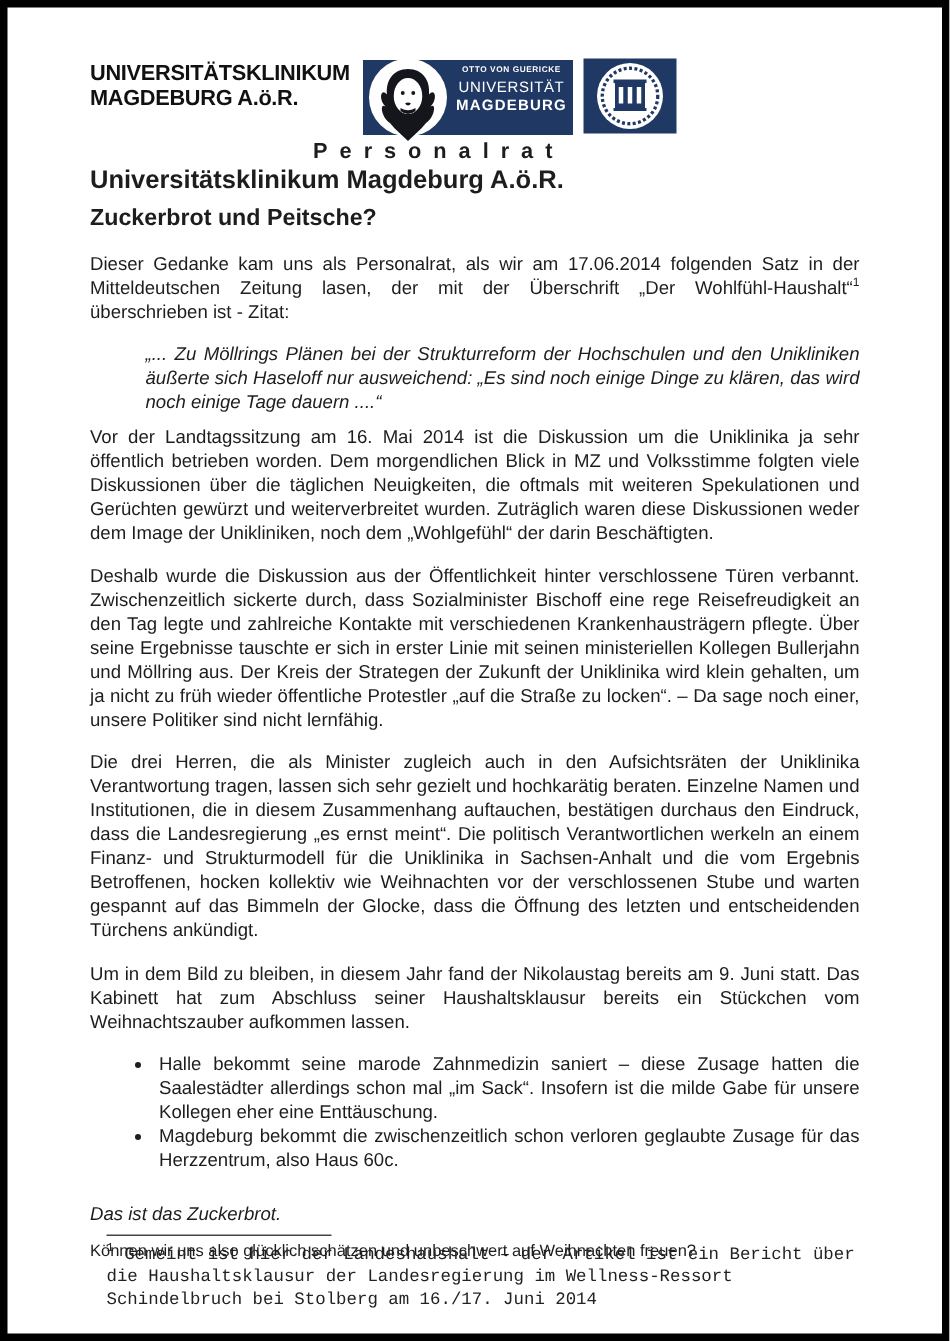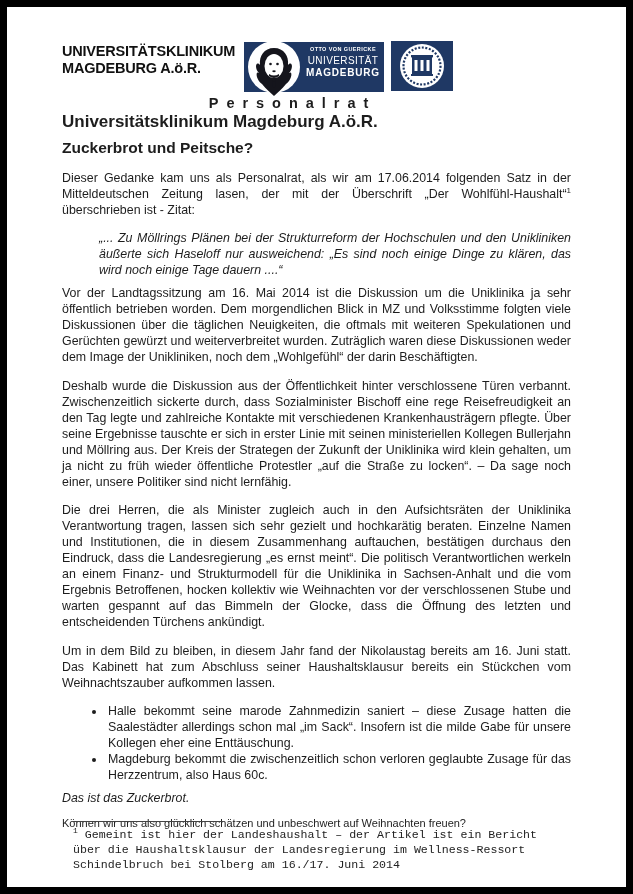--- a/index.html
+++ b/index.html
@@ -1,21 +1,21 @@
 <!DOCTYPE html>
 <html lang="de"><head>
 <meta charset="utf-8">
 <style>
   html,body{margin:0;padding:0;background:#e8e8e8;}
   .page{
     position:relative;
     width:633px;height:894px;
     margin:0 auto;
     background:#ffffff;
-    border:7px solid #000000;
+    border:5px solid #000000;
     box-sizing:border-box;
     font-family:"Liberation Sans",sans-serif;
     color:#1d1d1d;
     overflow:hidden;
   }
   .content{padding:0 55px 0 55px;}
   
   .header-row{
     display:flex;align-items:flex-start;
     margin-top:33px;height:54px;
@@ -64,21 +64,21 @@
     margin:7px 0 0 37px;
     font-size:12.4px;line-height:16px;
     font-style:italic;text-align:justify;
   }
   sup{font-size:8px;line-height:0;}
   ul.bullets{
     margin:7px 0 0 0;padding:0 0 0 44px;
     font-size:12.4px;line-height:16px;text-align:justify;
   }
   ul.bullets li{margin:0;padding-left:2px;}
-  .italic-line{margin-top:8px;font-size:12.4px;font-style:italic;}
+  .italic-line{margin-top:21px;font-size:12.4px;font-style:italic;}
   .closing{margin-top:10px;font-size:11px;}
   
   .footnote{
     position:absolute;left:66px;right:55px;bottom:15px;
     font-family:Liberation Mono, monospace;
     font-size:11.6px;line-height:15px;color:#222;
   }
   .footnote-rule{width:150px;border-top:1.2px solid #444;margin-bottom:5px;}
   :root{--navy:#1f3864;}
 </style>
@@ -131,21 +131,21 @@
 
     <div class="doc-title">Zuckerbrot und Peitsche?</div>
 
     <p class="para first"><span>Dieser Gedanke kam uns als Personalrat, als wir am 17.06.2014 folgenden Satz in der Mitteldeutschen Zeitung lasen, der mit der Überschrift „Der Wohlfühl-Haushalt“</span><sup>1</sup><span> überschrieben ist - Zitat:</span></p>
 
     <p class="quote">„... Zu Möllrings Plänen bei der Strukturreform der Hochschulen und den Unikliniken äußerte sich Haseloff nur ausweichend: „Es sind noch einige Dinge zu klären, das wird noch einige Tage dauern ....“</p>
 
     <p class="para">Vor der Landtagssitzung am 16. Mai 2014 ist die Diskussion um die Uniklinika ja sehr öffentlich betrieben worden. Dem morgendlichen Blick in MZ und Volksstimme folgten viele Diskussionen über die täglichen Neuigkeiten, die oftmals mit weiteren Spekulationen und Gerüchten gewürzt und weiterverbreitet wurden. Zuträglich waren diese Diskussionen weder dem Image der Unikliniken, noch dem „Wohlgefühl“ der darin Beschäftigten.</p>
     <p class="para">Deshalb wurde die Diskussion aus der Öffentlichkeit hinter verschlossene Türen verbannt. Zwischenzeitlich sickerte durch, dass Sozialminister Bischoff eine rege Reisefreudigkeit an den Tag legte und zahlreiche Kontakte mit verschiedenen Krankenhausträgern pflegte. Über seine Ergebnisse tauschte er sich in erster Linie mit seinen ministeriellen Kollegen Bullerjahn und Möllring aus. Der Kreis der Strategen der Zukunft der Uniklinika wird klein gehalten, um ja nicht zu früh wieder öffentliche Protestler „auf die Straße zu locken“. – Da sage noch einer, unsere Politiker sind nicht lernfähig.</p>
     <p class="para">Die drei Herren, die als Minister zugleich auch in den Aufsichtsräten der Uniklinika Verantwortung tragen, lassen sich sehr gezielt und hochkarätig beraten. Einzelne Namen und Institutionen, die in diesem Zusammenhang auftauchen, bestätigen durchaus den Eindruck, dass die Landesregierung „es ernst meint“. Die politisch Verantwortlichen werkeln an einem Finanz- und Strukturmodell für die Uniklinika in Sachsen-Anhalt und die vom Ergebnis Betroffenen, hocken kollektiv wie Weihnachten vor der verschlossenen Stube und warten gespannt auf das Bimmeln der Glocke, dass die Öffnung des letzten und entscheidenden Türchens ankündigt.</p>
-    <p class="para">Um in dem Bild zu bleiben, in diesem Jahr fand der Nikolaustag bereits am 16. Juni statt. Das Kabinett hat zum Abschluss seiner Haushaltsklausur bereits ein Stückchen vom Weihnachtszauber aufkommen lassen.</p>
+    <p class="para">Um in dem Bild zu bleiben, in diesem Jahr fand der Nikolaustag bereits am 9. Juni statt. Das Kabinett hat zum Abschluss seiner Haushaltsklausur bereits ein Stückchen vom Weihnachtszauber aufkommen lassen.</p>
 
     <ul class="bullets">
       <li>Halle bekommt seine marode Zahnmedizin saniert – diese Zusage hatten die Saalestädter allerdings schon mal „im Sack“. Insofern ist die milde Gabe für unsere Kollegen eher eine Enttäuschung.</li>
       <li>Magdeburg bekommt die zwischenzeitlich schon verloren geglaubte Zusage für das Herzzentrum, also Haus 60c.</li>
     </ul>
 
     <p class="italic-line">Das ist das Zuckerbrot.</p>
     <p class="closing">Können wir uns also glücklich schätzen und unbeschwert auf Weihnachten freuen?</p>
   </div>
 

